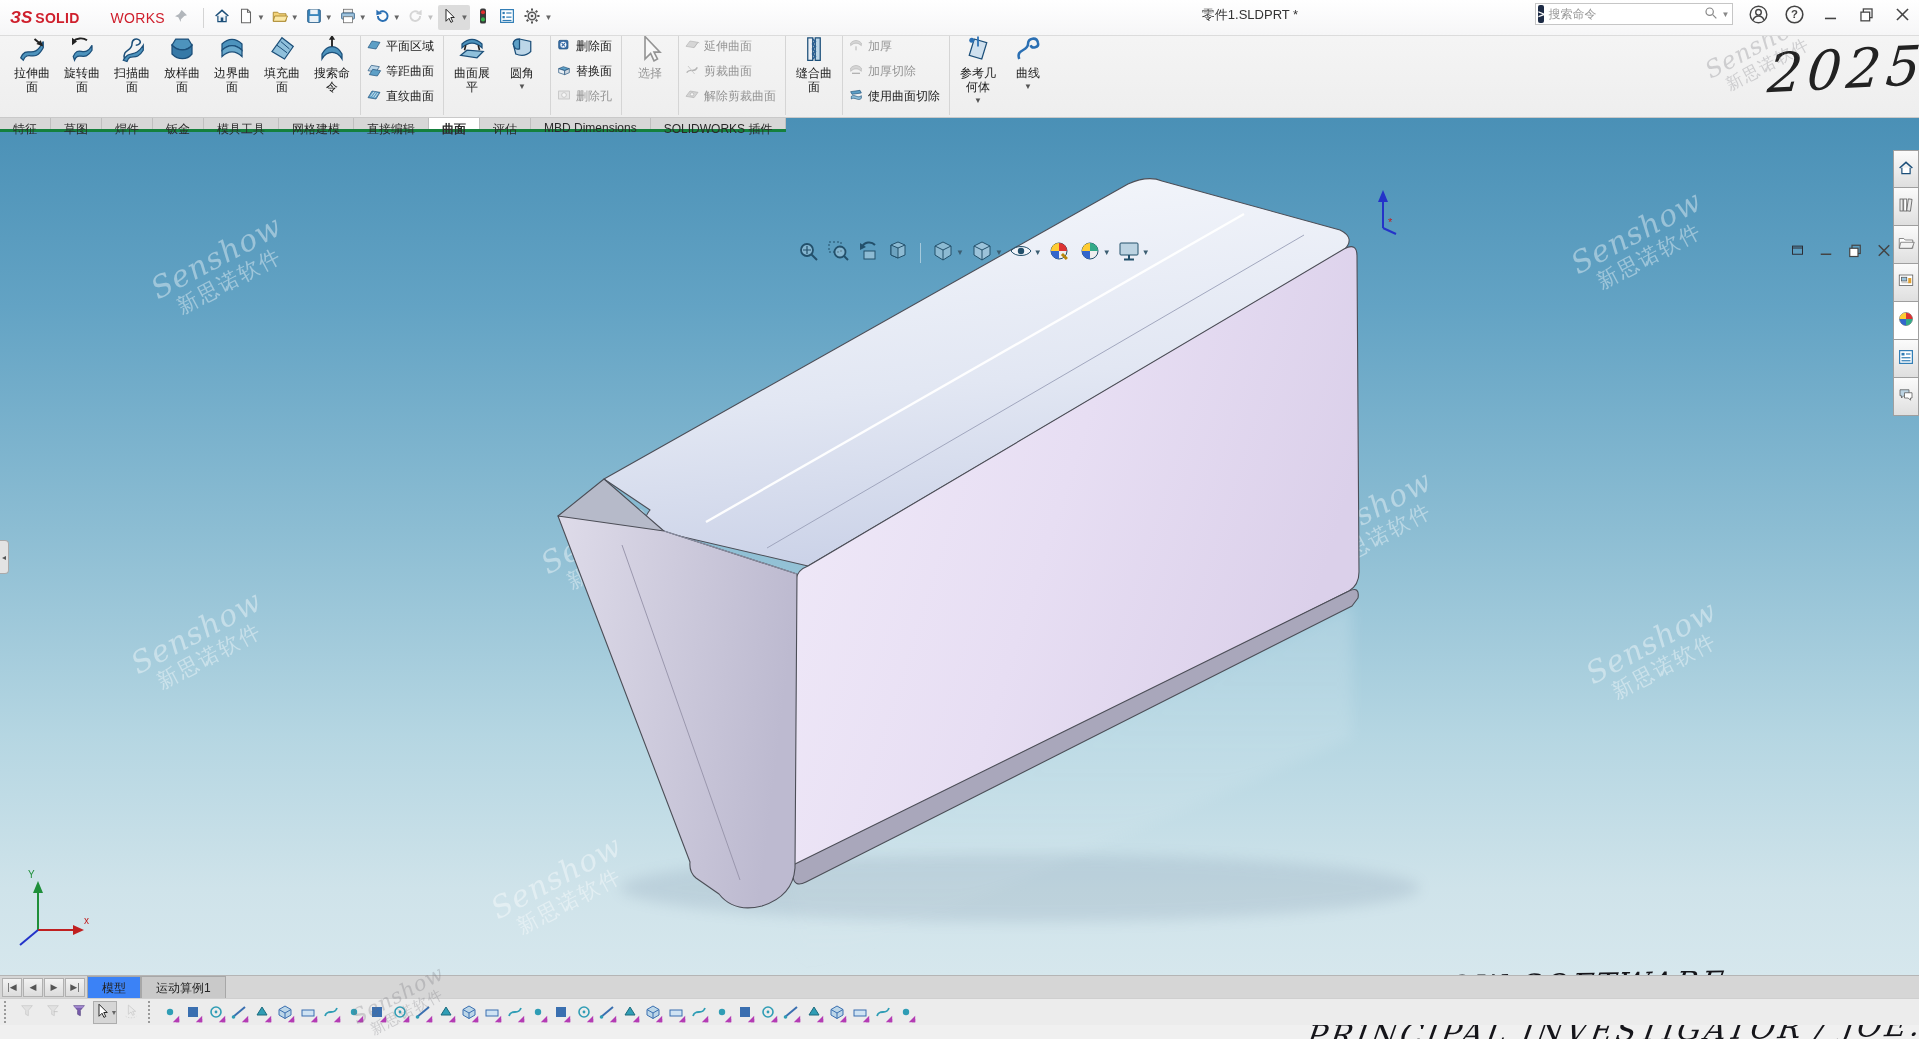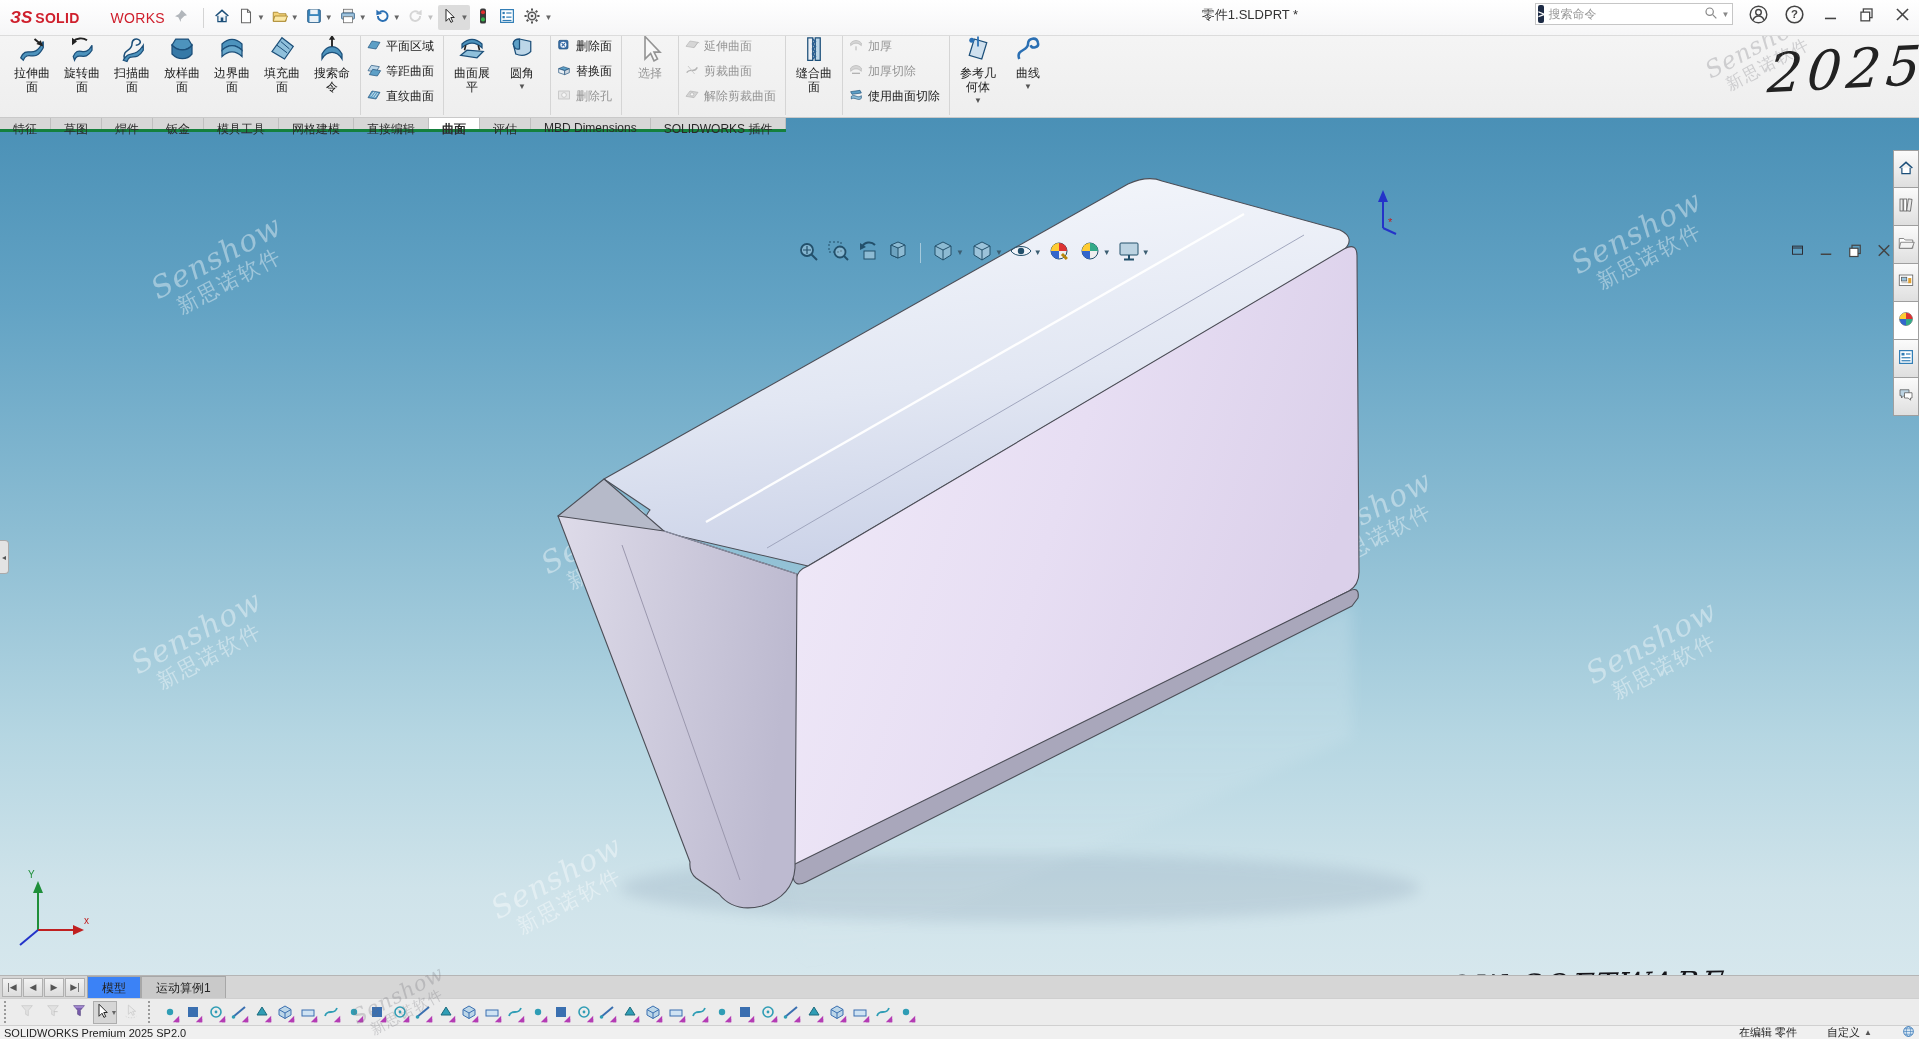--- a/index.html
+++ b/index.html
@@ -1019,35 +1019,20 @@
           <path d="M3 13 C6 5 12 13 15 5" stroke="#2f9db5" stroke-width="1.8" fill="none"></path>
         </svg>
       </span>
       <span class="snap">
         <svg width="18" height="18" viewBox="0 0 18 18">
           <circle cx="9" cy="9" r="3.2" fill="#2f9db5"></circle>
         </svg>
       </span>
     </div>
 
-  <div class="statusbar">
-    <span class="sb-left">SOLIDWORKS Premium 2025 SP2.0</span>
-    <div class="sb-right">
-      <span>在编辑 零件</span>
-      <span class="sb-custom">
-        <span>自定义</span>
-        <span class="up">▲</span>
-      </span>
-      <span id="globeIco"><svg width="13" height="13" viewBox="0 0 24 24" fill="none">
-            <circle cx="12" cy="12" r="9" stroke="#2a6fb3" stroke-width="1.5" fill="#dceaf5"></circle>
-            <ellipse cx="12" cy="12" rx="4" ry="9" stroke="#2a6fb3" fill="none"></ellipse>
-            <path d="M3 12 H21 M4.5 7 H19.5 M4.5 17 H19.5" stroke="#2a6fb3"></path>
-          </svg></span>
-    </div>
-  </div>
 <div class="wm gray" style="left: 1690px; top: 26px; transform: rotate(-28deg) scale(0.8); position: absolute;">
       <span class="l1">Senshow</span>
       <span class="l2">新思诺软件</span>
     </div>
     <div class="wm gray" style="left: 330px; top: 975px; transform: rotate(-28deg) scale(0.7); position: absolute;">
       <span class="l1">Senshow</span>
       <span class="l2">新思诺软件</span>
     </div>
   </div>
 

